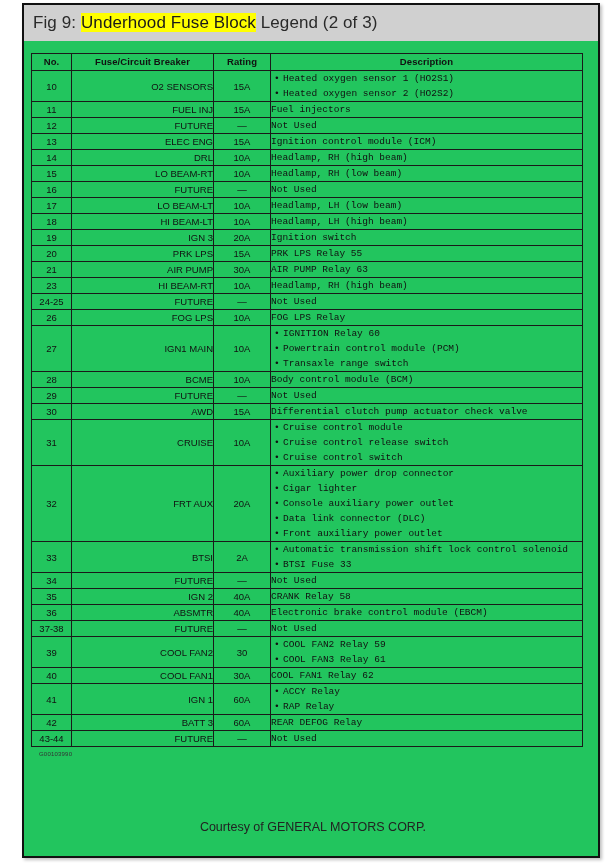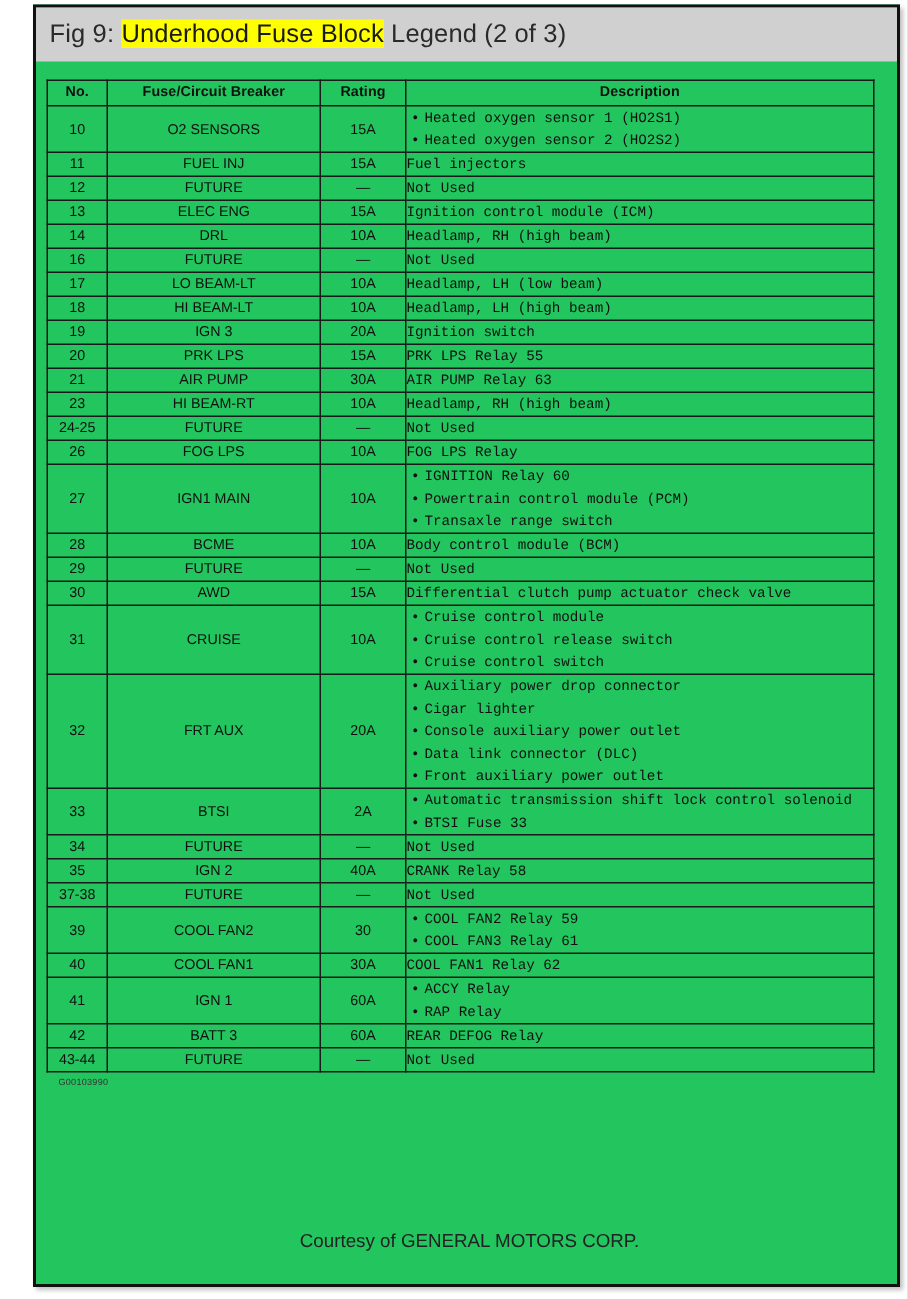--- a/index.html
+++ b/index.html
@@ -70,21 +70,21 @@
   .col-fuse  { width: 142px; }
   .col-rate  { width: 57px; }
   .col-desc  { width: 312px; }
 
   td.c-no {
     text-align: center;
     font-size: 9.5px;
     padding: 2px 0;
   }
   td.c-fuse {
-    text-align: center;
+    text-align: right;
     padding: 2px 0 2px 7px;
     font-size: 9.5px;
   }
   td.c-rate {
     text-align: center;
     font-size: 9.5px;
     padding: 2px 0;
   }
   td.c-desc {
     text-align: left;
@@ -197,20 +197,28 @@
           </tr>
           <tr class="single-line">
             <td class="c-no">14</td>
             <td class="c-fuse">DRL</td>
             <td class="c-rate">10A</td>
             <td class="c-desc">
               <span class="plain">Headlamp, RH (high beam)</span>
             </td>
           </tr>
           <tr class="single-line">
+            <td class="c-no">15</td>
+            <td class="c-fuse">LO BEAM-RT</td>
+            <td class="c-rate">10A</td>
+            <td class="c-desc">
+              <span class="plain">Headlamp, RH (low beam)</span>
+            </td>
+          </tr>
+          <tr class="single-line">
             <td class="c-no">16</td>
             <td class="c-fuse">FUTURE</td>
             <td class="c-rate dash">—</td>
             <td class="c-desc">
               <span class="plain">Not Used</span>
             </td>
           </tr>
           <tr class="single-line">
             <td class="c-no">17</td>
             <td class="c-fuse">LO BEAM-LT</td>
@@ -358,20 +366,28 @@
           </tr>
           <tr class="single-line">
             <td class="c-no">35</td>
             <td class="c-fuse">IGN 2</td>
             <td class="c-rate">40A</td>
             <td class="c-desc">
               <span class="plain">CRANK Relay 58</span>
             </td>
           </tr>
           <tr class="single-line">
+            <td class="c-no">36</td>
+            <td class="c-fuse">ABSMTR</td>
+            <td class="c-rate">40A</td>
+            <td class="c-desc">
+              <span class="plain">Electronic brake control module (EBCM)</span>
+            </td>
+          </tr>
+          <tr class="single-line">
             <td class="c-no">37-38</td>
             <td class="c-fuse">FUTURE</td>
             <td class="c-rate dash">—</td>
             <td class="c-desc">
               <span class="plain">Not Used</span>
             </td>
           </tr>
           <tr>
             <td class="c-no">39</td>
             <td class="c-fuse">COOL FAN2</td>

